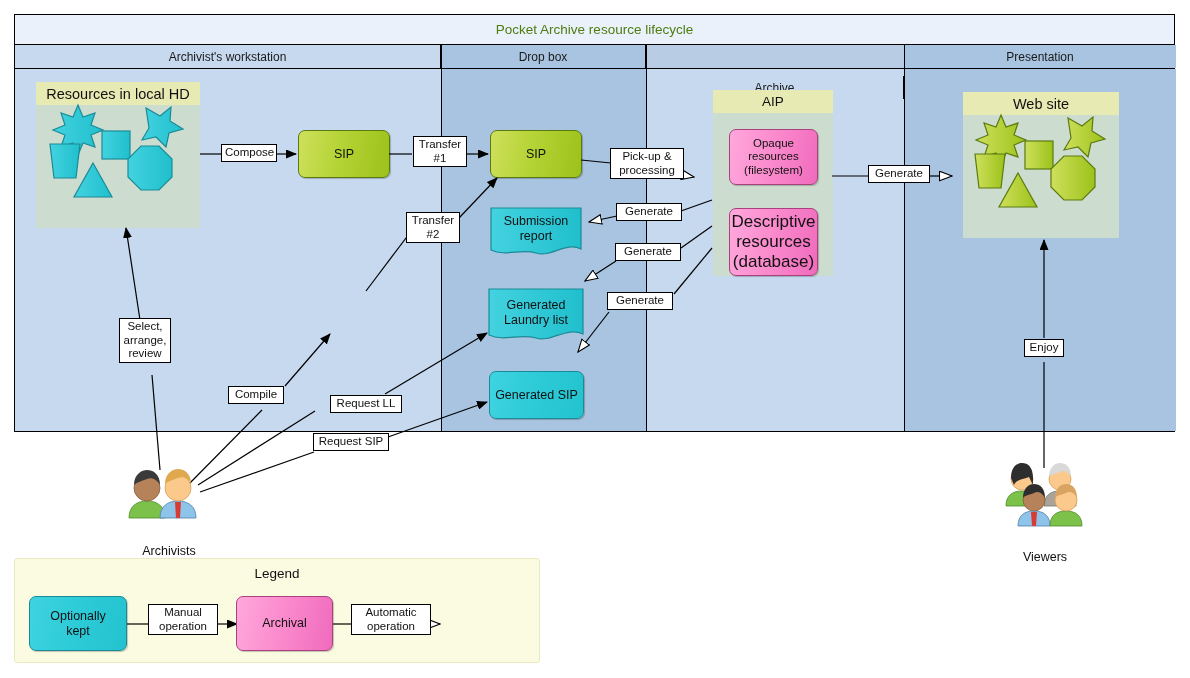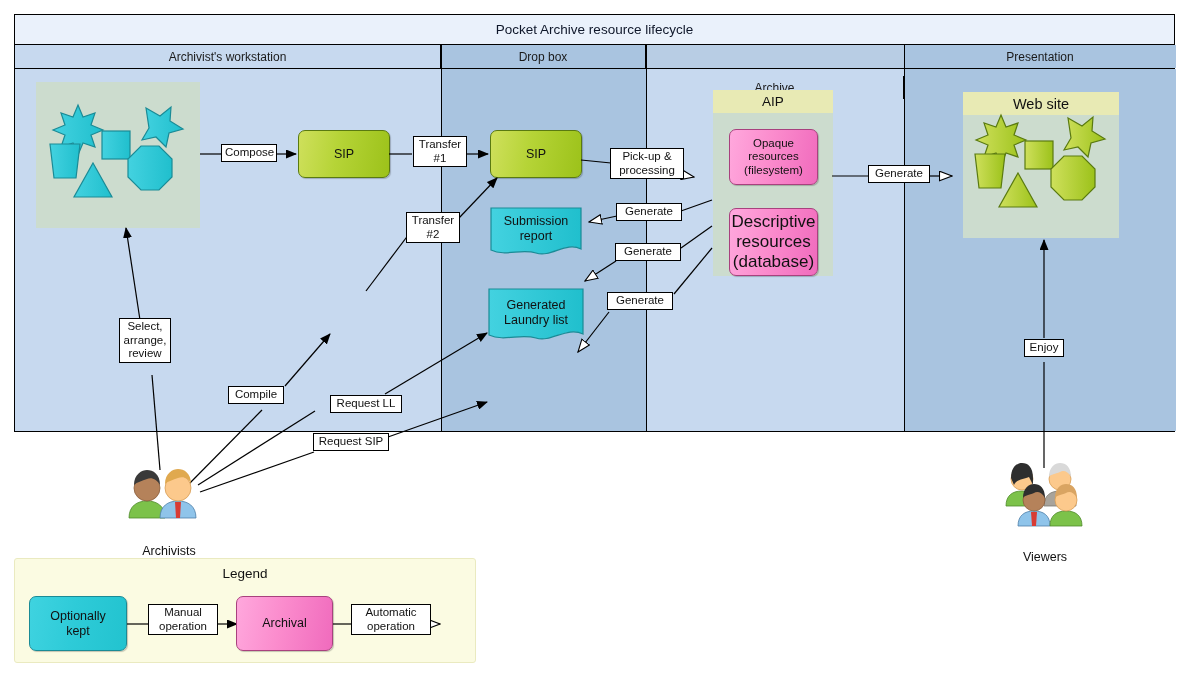--- a/index.html
+++ b/index.html
@@ -2,21 +2,21 @@
 <html><head>
 <meta charset="utf-8">
 <style>
   html,body{margin:0;padding:0;background:#ffffff;}
   body{font-family:"Liberation Sans", sans-serif; -webkit-font-smoothing:antialiased;}
   #stage{position:relative;width:1190px;height:678px;overflow:hidden;background:#fff;}
 
   
   .pool{position:absolute;left:14px;top:14px;width:1161px;height:418px;border:1px solid #000;box-sizing:border-box;background:#b8cde4;}
   .pool-title{position:absolute;left:0;top:0;width:100%;height:30px;background:#eaf1fb;border-bottom:1px solid #000;
-              display:flex;align-items:center;justify-content:center;font-size:13.5px;color:#0f172a;box-sizing:border-box;}
+              display:flex;align-items:center;justify-content:center;font-size:13.5px;color:#4d7c0f;box-sizing:border-box;}
   .lane-head-row{position:absolute;left:0;top:30px;width:100%;height:24px;box-sizing:border-box;border-bottom:1px solid #000;}
   .lane-head{position:absolute;top:0;height:100%;display:flex;align-items:center;justify-content:center;
              font-size:12px;color:#1a1a1a;box-sizing:border-box;}
   .lane-body{position:absolute;top:54px;bottom:0;box-sizing:border-box;}
 
   .lane-a{left:0;width:426px;background:#c7d9ef;}
   .lane-b{left:426px;width:205px;background:#a9c4e0;}
   .lane-c{left:631px;width:258px;background:#c7d9ef;}
   .lane-d{left:889px;width:272px;background:#a9c4e0;}
   .lane-div{position:absolute;top:30px;bottom:0;width:1px;background:#000;}
@@ -44,21 +44,21 @@
 
   
   .clabel{position:absolute;background:#fff;border:1px solid #000;font-size:11.5px;color:#111;
           padding:1px 3px;text-align:center;line-height:1.18;box-sizing:border-box;z-index:6;white-space:pre-line;}
 
   
   .actor{position:absolute;text-align:center;z-index:5;}
   .actor .cap{font-size:12.5px;color:#111;margin-top:16px;}
 
   
-  .legend{position:absolute;left:14px;top:558px;width:462px;height:105px;background:#fbfbe2;
+  .legend{position:absolute;left:14px;top:558px;width:526px;height:105px;background:#fbfbe2;
           border:1px solid #eaeac0;border-radius:3px;box-sizing:border-box;}
   .legend-title{position:absolute;left:0;top:7px;width:100%;text-align:center;font-size:13.5px;color:#111;}
 
   svg.wires{position:absolute;left:0;top:0;width:1190px;height:678px;pointer-events:none;z-index:2;}
   .shapes{position:absolute;left:0;top:0;}
 </style>
 </head>
 <body>
 
 <div id="stage">
@@ -129,20 +129,21 @@
 
       <path d="M200,492 L314,452"></path>
       <path d="M388,437 L487,402" marker-end="url(#solidArrow)"></path>
 
       <path d="M1044,468 L1044,362"></path>
       <path d="M1044,338 L1044,240" marker-end="url(#solidArrow)"></path>
     </g>
   </svg>
 
   <div class="container titled-lg" style="left:36px;top:82px;width:164px;height:146px;">
+    <div class="cap">Resources in local HD</div>
     <svg class="shapes" width="164" height="146" viewBox="0 0 164 146">
       <defs>
         <linearGradient id="cg" x1="0" y1="0" x2="1" y2="0">
           <stop offset="0" stop-color="#43d2e0"></stop>
             <stop offset="1" stop-color="#20bfcd"></stop>
         </linearGradient>
       </defs>
       <g fill="url(#cg)" stroke="#1a8b96" stroke-width="1.2">
         <path d="M37,35 l5,-12 l5,12 l12,-4 l-4,12 l12,5 l-12,5 l4,12 l-12,-4 l-5,12 l-5,-12 l-12,4 l4,-12 l-12,-5 l12,-5 l-4,-12 z"></path>
         <path d="M110,26 l14,8 l11,-9 l-1,14 l13,8 l-14,4 l-3,14 l-10,-10 l-14,3 l7,-12 z"></path>
@@ -174,20 +175,21 @@
         <stop offset="0" stop-color="#43d2e0"></stop>
             <stop offset="1" stop-color="#20bfcd"></stop>
           </linearGradient>
         </defs>
       <path d="M1,1 L91,1 L91,42 C76,34 61,51 46,46 C31,41 16,50 1,43 Z" fill="url(#cg2)" stroke="#1a8b96" stroke-width="1.2"></path>
     </svg>
     <div class="lbl">Submission
 report</div>
   </div>
 
+  <div class="node rrect cyan" style="left:489px;top:371px;width:95px;height:48px;">Generated SIP</div>
 
   <div class="container" style="left:713px;top:90px;width:120px;height:186px;">
     <div class="cap">AIP</div>
   </div>
   <div class="node rrect pink" style="left:729px;top:129px;width:89px;height:56px;white-space:pre-line;font-size:11.5px;">Opaque
 resources
 (filesystem)</div>
   <div class="node rrect pink" style="left:729px;top:208px;width:89px;height:68px;white-space:pre-line;font-size:17px;">Descriptive
 resources
 (database)</div>

